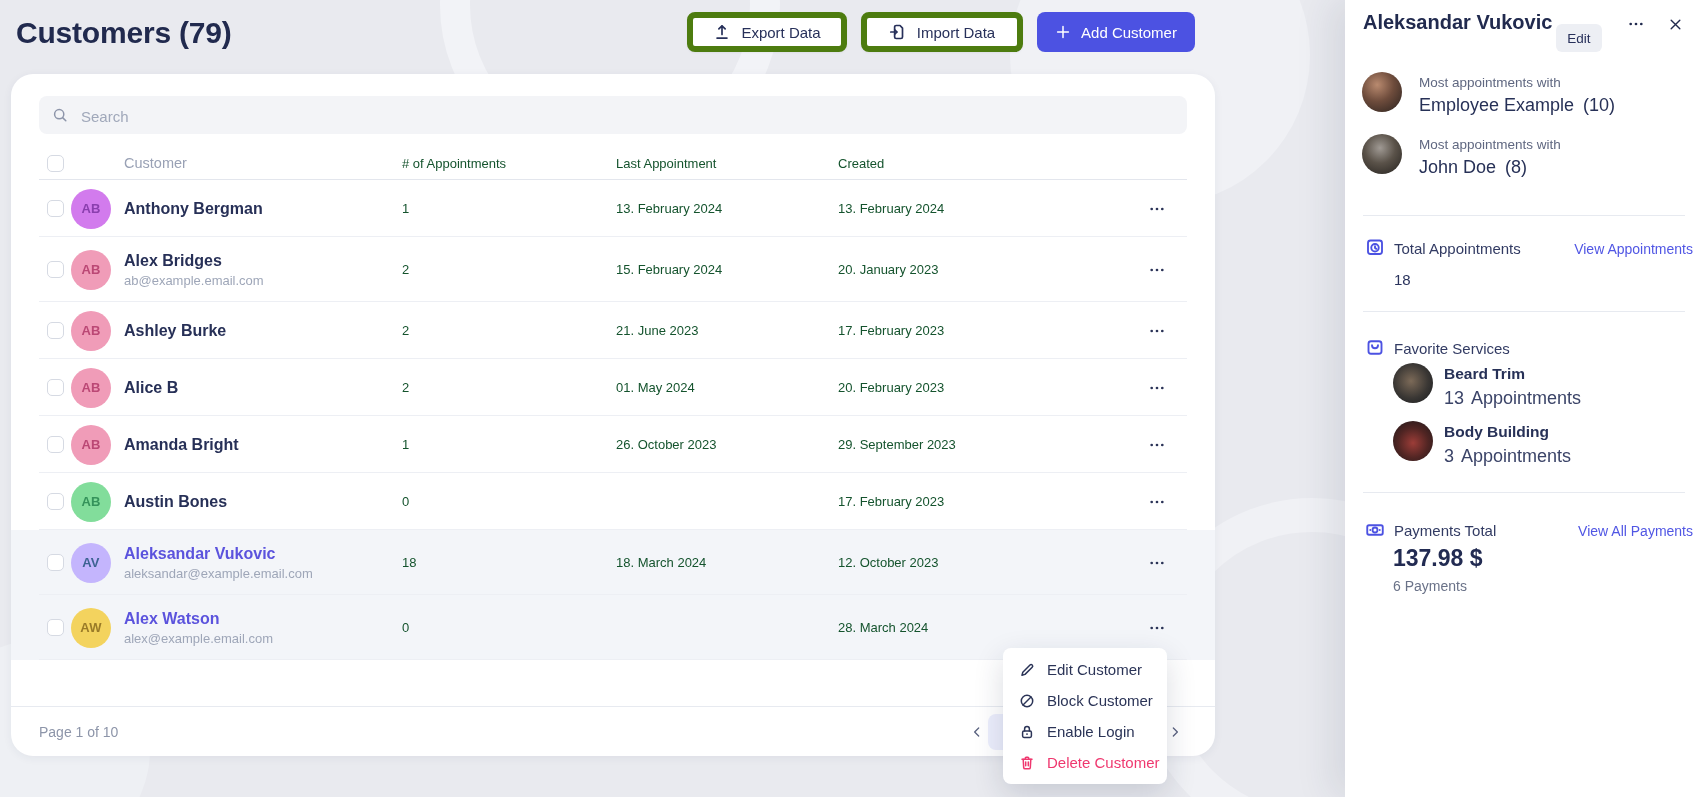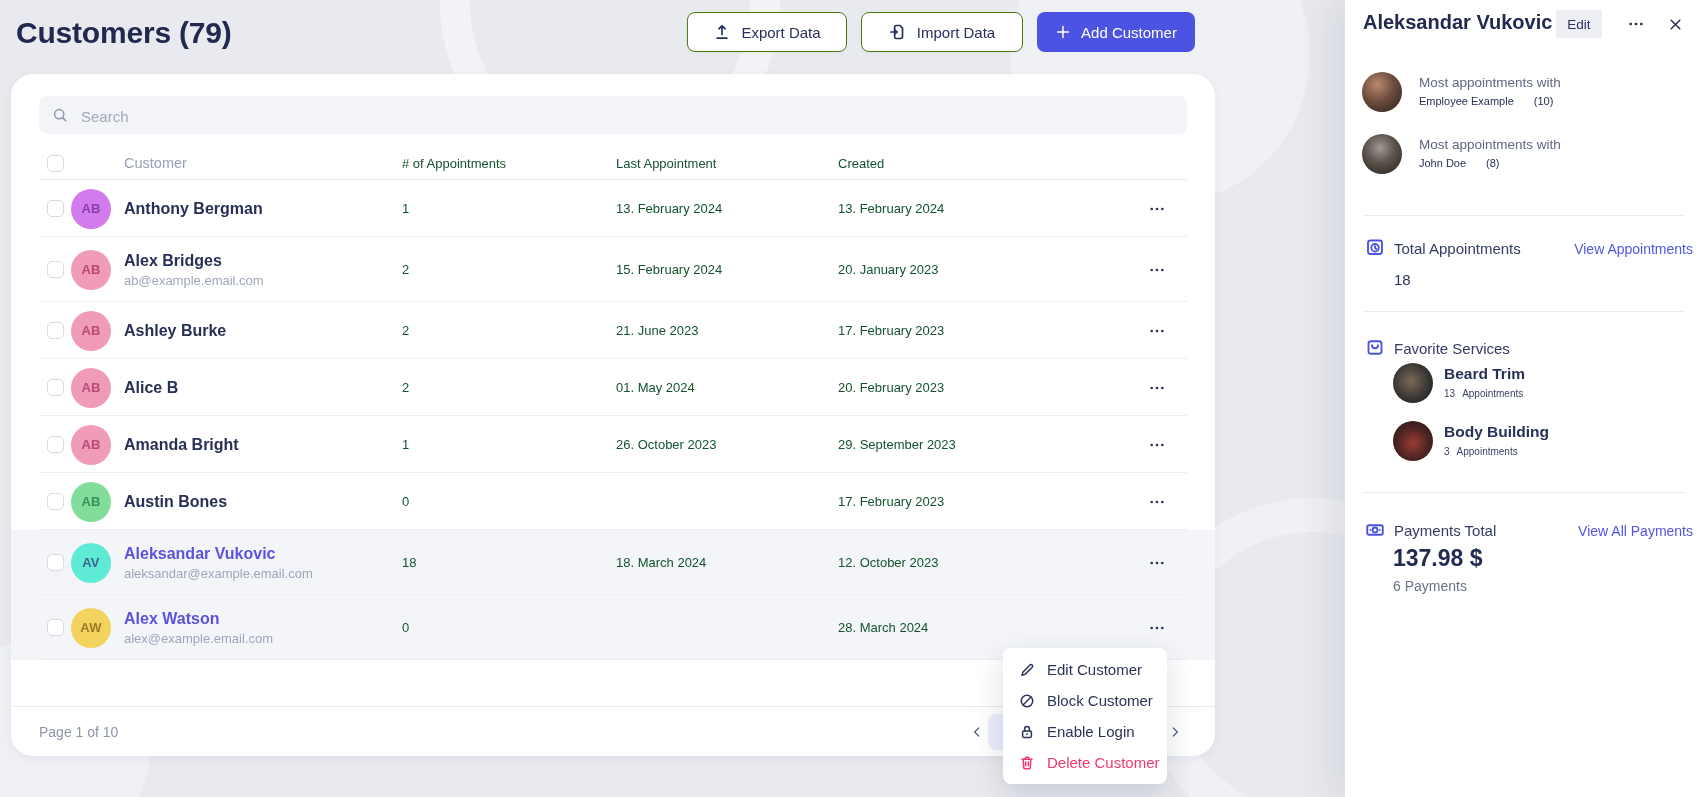--- a/index.html
+++ b/index.html
@@ -16,21 +16,21 @@
   .i14{width:14px;height:14px}.i15{width:15px;height:15px}.i16{width:16px;height:16px}
   .i18{width:18px;height:18px}.i20{width:20px;height:20px}
 
   .page-title{position:absolute;left:12px;top:12px;z-index:1;font-size:30px;font-weight:600;
               color:#212a4e;letter-spacing:-.2px;margin:4px}
 
   .toolbar{position:absolute;left:687px;top:12px;z-index:2;display:flex;gap:14px}
   .btn{height:40px;border-radius:8px;display:inline-flex;align-items:center;justify-content:center;
        gap:10px;font-size:15px;font-weight:500;border:none;cursor:pointer;
        font-family:"Liberation Sans",sans-serif}
-  .btn.ghost{background:#fff;color:#27305a;border:1px solid #4d7c0f;
+  .btn.ghost{background:#fff;color:#27305a;border:6px solid #4d7c0f;
              box-shadow:0 1px 2px rgba(30,40,80,.05)}
   .btn.w-export{width:160px}.btn.w-import{width:162px}
   .btn.primary{background:#4c52e2;color:#fff;width:158px}
 
   .card{position:absolute;left:11px;top:74px;width:1204px;height:682px;background:#fff;
         border-radius:22px;box-shadow:0 2px 10px rgba(35,45,90,.06);z-index:5}
 
   .search-wrap{position:absolute;left:28px;top:22px;width:1148px;height:38px;
                background:#f3f4f7;border-radius:8px}
   .search-wrap .icon{position:absolute;left:13px;top:11px;color:#8d95aa}
@@ -83,51 +83,51 @@
   .menu{position:absolute;left:1003px;top:648px;width:164px;background:#fff;border-radius:8px;
         box-shadow:0 10px 30px rgba(25,35,70,.16);padding:6px 0;z-index:50}
   .menu-item{height:31px;display:flex;align-items:center;gap:12px;padding:0 16px;font-size:15px;
              font-weight:500;color:#2b3457;cursor:pointer;white-space:nowrap}
   .menu-item .icon{flex:none}
   .menu-item.danger{color:#ef386f}
 
   .panel{position:absolute;left:1345px;top:0;width:358px;height:797px;background:#fff;
          box-shadow:-14px 0 34px rgba(35,45,80,.10);z-index:20}
   .panel-title{position:absolute;left:18px;top:11px;font-size:20px;font-weight:600;color:#212a4e;margin:0}
-  .panel-edit{position:absolute;left:211px;top:10px;width:46px;height:28px;background:#edeff4;
-              border:none;border-radius:0;font-size:13.5px;font-weight:500;color:#27305a;
+  .panel-edit{position:absolute;left:211px;top:24px;width:46px;height:28px;background:#edeff4;
+              border:none;border-radius:6px;font-size:13.5px;font-weight:500;color:#27305a;
               cursor:pointer;font-family:"Liberation Sans",sans-serif}
   .panel-dots{position:absolute;left:276px;top:12px;width:30px;height:24px;background:none;border:none;
               color:#212a4e;cursor:pointer;display:flex;align-items:center;justify-content:center;padding:0}
   .panel-close{position:absolute;left:316px;top:12px;width:28px;height:24px;background:none;border:none;
                color:#212a4e;cursor:pointer;display:flex;align-items:center;justify-content:center;padding:0}
 
   .ma-list{position:absolute;left:17px;top:72px;display:flex;flex-direction:column;gap:14px}
   .ma-row{display:flex;gap:17px;height:48px}
   .photo{width:40px;height:40px;border-radius:50%;flex:none}
   .ma-text{display:flex;flex-direction:column;gap:5px;padding-top:3px}
   .ma-label{font-size:13.5px;color:#5f6780}
-  .ma-nameline{font-size:11px;font-weight:500;color:#273157;display:flex;gap:20px}
+  .ma-nameline{font-size:18px;font-weight:500;color:#273157;display:flex;gap:9px}
 
   .pdiv{position:absolute;left:18px;width:322px;border-top:1px solid #e7eaf0}
   .pdiv.d1{top:215px}.pdiv.d2{top:311px}.pdiv.d3{top:492px}
 
   .sec-icon{position:absolute;color:#4c52e2}
   .total-icon{left:20px;top:237px}
   .total-label{position:absolute;left:49px;top:240px;font-size:15px;font-weight:500;color:#323b63}
   .total-link{position:absolute;right:10px;top:241px;font-size:14px;font-weight:500;color:#5056e4;cursor:pointer}
   .total-value{position:absolute;left:49px;top:271px;font-size:15px;color:#2a335c}
 
   .svc-icon{left:20px;top:337px}
   .svc-label{position:absolute;left:49px;top:340px;font-size:15px;font-weight:500;color:#323b63}
   .svc-list{position:absolute;left:48px;top:363px;display:flex;flex-direction:column;gap:18px}
   .svc-item{display:flex;gap:11px;height:40px}
   .svc-text{display:flex;flex-direction:column;gap:5px;padding-top:2px}
   .svc-name{font-size:15.5px;font-weight:600;color:#273157}
-  .svc-countline{font-size:10px;color:#3b4468;display:flex;gap:7px}
+  .svc-countline{font-size:18px;color:#3b4468;display:flex;gap:7px}
 
   .pay-icon{left:20px;top:520px}
   .pay-label{position:absolute;left:49px;top:522px;font-size:15px;font-weight:500;color:#323b63}
   .pay-link{position:absolute;right:10px;top:523px;font-size:14px;font-weight:500;color:#5056e4;cursor:pointer}
   .pay-amount{position:absolute;left:48px;top:545px;font-size:23px;font-weight:700;color:#222b52}
   .pay-count{position:absolute;left:48px;top:578px;font-size:14px;color:#6a7288}
 
   [data-photo="employee"]{background:radial-gradient(circle at 38% 32%,#b98a6f 0%,#6e4c3c 45%,#27201d 100%)}
   [data-photo="john"]{background:radial-gradient(circle at 45% 35%,#a09a94 0%,#5a5249 45%,#23201d 100%)}
   [data-photo="beard-trim"]{background:radial-gradient(circle at 45% 45%,#7c6a58 0%,#3a3734 55%,#15181c 100%)}
@@ -339,21 +339,21 @@
               <circle cx="13.3" cy="8" r="1.35" fill="currentColor" stroke="none"></circle>
             </svg>
           </span>
         </button>
       </div>
       <div class="row selected has-email">
         <span class="cell cell-check">
           <span class="checkbox"></span>
         </span>
         <span class="cell cell-avatar">
-          <span class="avatar" style="background: #5eead4; color: rgb(61, 99, 146);">AV</span>
+          <span class="avatar" style="background: #c4b5fd; color: rgb(61, 99, 146);">AV</span>
         </span>
         <span class="cell cell-name">
           <span class="name">Aleksandar Vukovic</span>
           <span class="email">aleksandar@example.email.com</span>
         </span>
         <span class="cell cell-appts">18</span>
         <span class="cell cell-last">18. March 2024</span>
         <span class="cell cell-created">12. October 2023</span>
         <button class="cell cell-dots">
           <span class="icon i16">

